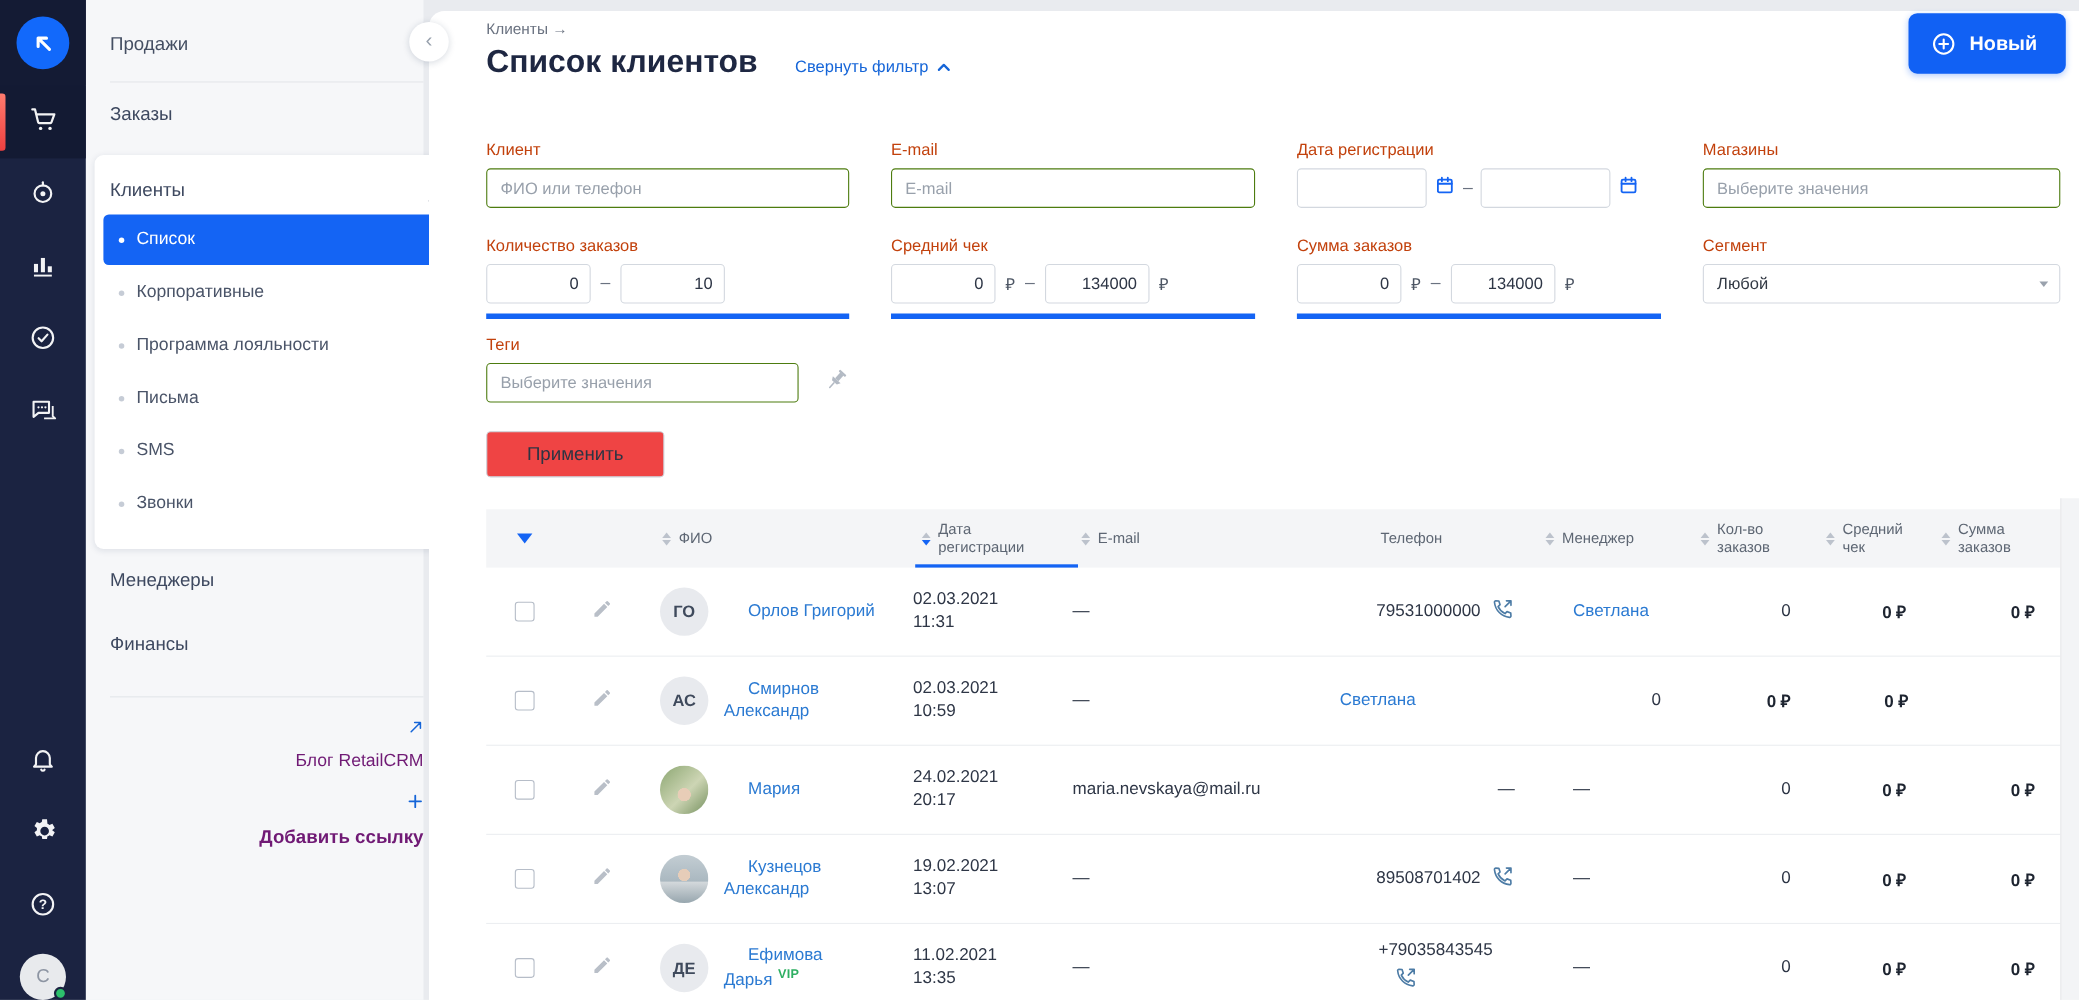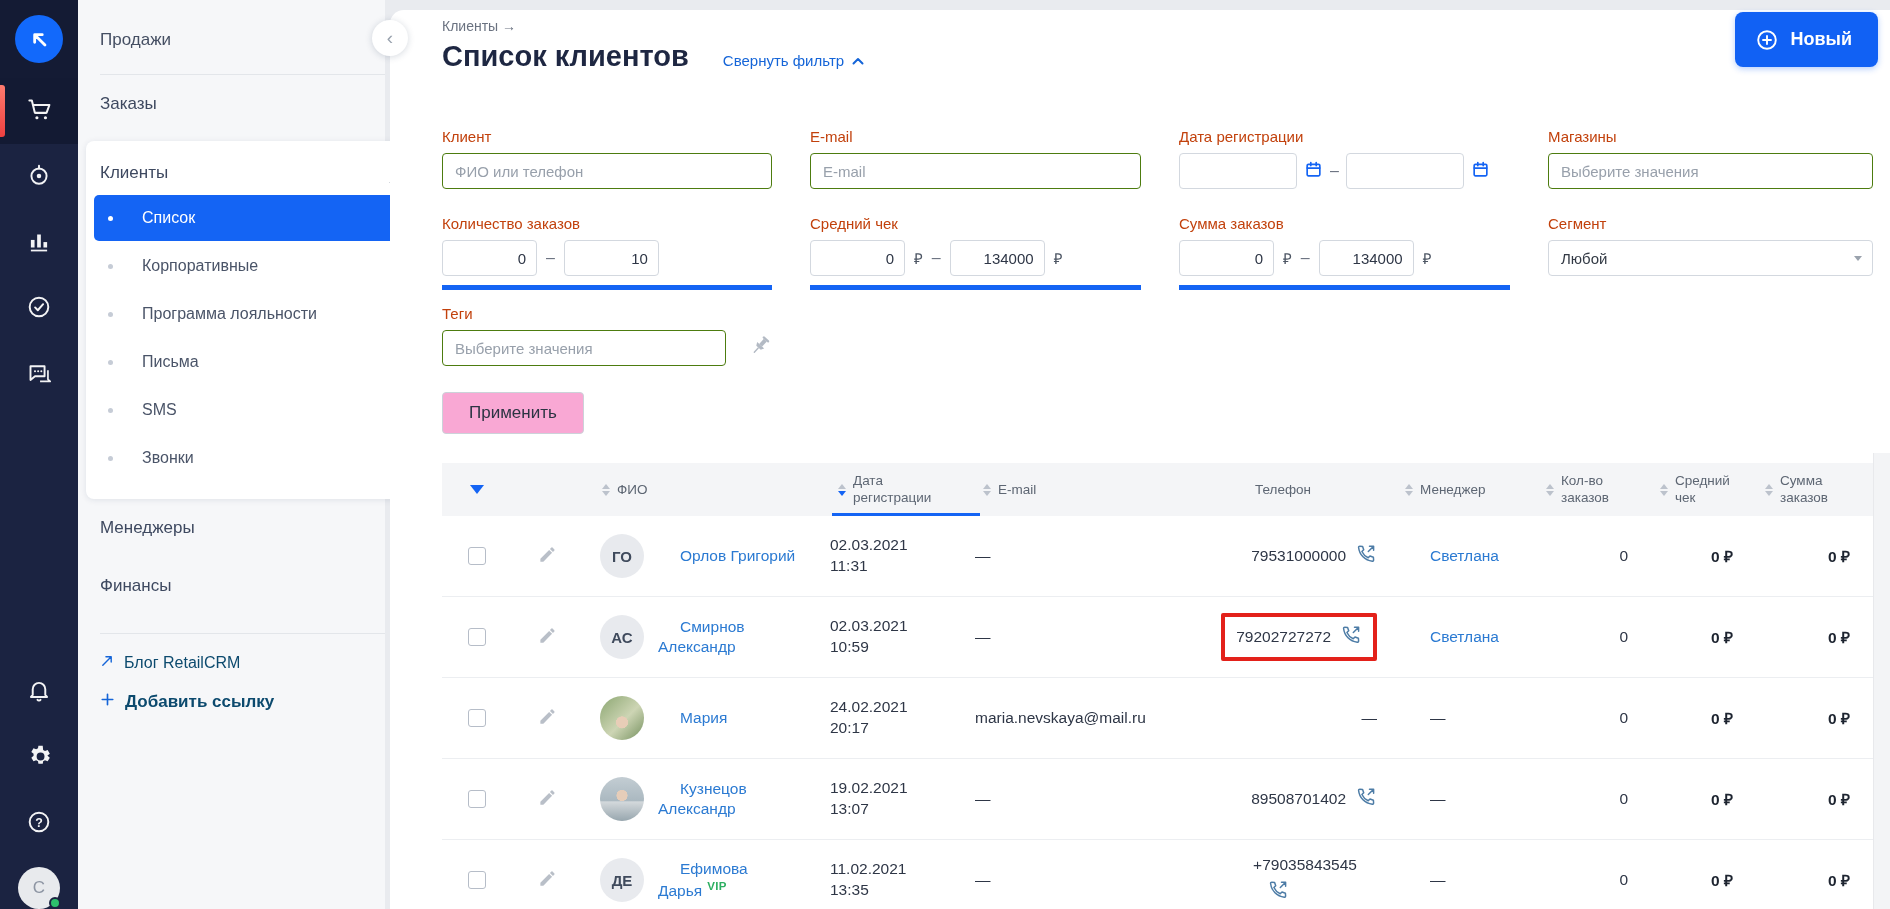--- a/index.html
+++ b/index.html
@@ -21,26 +21,26 @@
 
   
   .menu-rail { position:absolute; left:78px; top:0; width:307px; height:100%; background:#f6f7f9; z-index:1; }
   .menu-title { padding:30px 0 0 22px; font-size:17px; color:#454f63; }
   .menu-divider { height:1px; background:#e3e6ea; margin:24px 0 0 22px; }
   .menu-item { padding:0 0 0 22px; height:58px; display:flex; align-items:center; font-size:17px; color:#3e4960; cursor:pointer; position:relative; }
   .menu-item .chev { position:absolute; right:28px; }
   .menu-group { margin:8px 0 0 8px; width:340px; background:#ffffff; border-radius:8px 0 0 8px; box-shadow:0 1px 6px rgba(23,43,77,.10); padding:6px 0 16px 0; }
   .menu-group-head { position:relative; padding:16px 0 10px 14px; font-size:17px; color:#3e4960; cursor:pointer; }
   .menu-group-head .chev { position:absolute; right:28px; top:22px; }
-  .submenu-item { position:relative; margin:2px 8px 2px 8px; height:46px; border-radius:5px; display:flex; align-items:center; padding-left:48px; font-size:16px; color:#4a5468; cursor:pointer; }
+  .submenu-item { position:relative; margin:2px 8px 2px 8px; height:46px; border-radius:5px; display:flex; align-items:center; padding-left:30px; font-size:16px; color:#4a5468; cursor:pointer; }
   .submenu-item .dot { position:absolute; left:14px; width:5px; height:5px; border-radius:50%; background:#c6ccd6; }
   .submenu-item.active { background:#1464f4; color:#ffffff; }
   .submenu-item.active .dot { background:#ffffff; }
   .menu-links { padding-left:22px; }
-  .menu-link { display:flex; align-items:flex-end; gap:10px; font-size:16px; color:#0c4a6e; cursor:pointer; margin-top:20px; }
+  .menu-link { display:flex; align-items:flex-end; gap:10px; font-size:16px; color:#701a75; cursor:pointer; margin-top:20px;flex-direction:column; }
   .menu-link.bold { font-weight:bold; font-size:17px; }
 
   .collapse-btn { position:absolute; left:372px; top:20px; width:36px; height:36px; border-radius:50%; background:#ffffff; box-shadow:0 1px 7px rgba(23,43,77,.18); border:none; color:#98a1ad; font-size:19px; z-index:7; cursor:pointer; line-height:34px; text-align:center; }
 
   
   .main-card { position:absolute; left:390px; top:10px; right:0; bottom:0; background:#ffffff; border-radius:14px 0 0 0; z-index:3; }
   .breadcrumb { position:absolute; left:52px; top:8px; font-size:14px; color:#6a7280; }
   .title-row { position:absolute; left:52px; top:30px; display:flex; align-items:baseline; gap:34px; }
   .page-title { font-size:29px; font-weight:bold; color:#1e2742; }
   .collapse-filter { font-size:15px; color:#1565d8; cursor:pointer; display:flex; align-items:center; gap:8px; }
@@ -56,21 +56,21 @@
   .range-group { position:relative; display:flex; align-items:center; gap:9px; padding-bottom:14px; }
   .num-input { width:95px; height:36px; border:1px solid #d3d8df; border-radius:4px; text-align:right; padding:0 10px; font-size:15px; font-family:inherit; color:#2e3646; outline:none; }
   .rub { font-size:15px; color:#4d5664; }
   .dash-sep { color:#6a7280; }
   .range-underline { position:absolute; left:0; right:0; bottom:0; height:5px; background:#1464f4; }
   .select-box { position:relative; width:100%; height:36px; border:1px solid #d3d8df; border-radius:4px; background:#fff; display:flex; align-items:center; padding:0 12px; font-size:15px; color:#333a45; cursor:pointer; }
   .select-box .caret { position:absolute; right:10px; width:0; height:0; border-left:4px solid transparent; border-right:4px solid transparent; border-top:5px solid #9aa2ad; }
   .tags-row { position:absolute; left:52px; top:295px; width:330px; }
   .tags-line { display:flex; align-items:center; gap:22px; }
   .tags-line .f-input { width:285px; }
-  .btn-apply { position:absolute; left:52px; top:382px; height:42px; padding:0 26px; background:#f9a8d4; border:1px solid #ccd2d9; border-radius:4px; font-size:17px; color:#2c3443; font-family:inherit; cursor:pointer; }
+  .btn-apply { position:absolute; left:52px; top:382px; height:42px; padding:0 36px; background:#ef4444; border:1px solid #ccd2d9; border-radius:4px; font-size:17px; color:#2c3443; font-family:inherit; cursor:pointer; }
 
   
   .table { position:absolute; left:52px; top:453px; width:1436px; }
   .thead { display:grid; grid-template-columns:70px 70px 248px 145px 205px 212px 148px 118px 105px 115px; background:#f4f5f7; height:53px; align-items:center; font-size:13.5px; color:#5d6673; }
   .th { display:flex; align-items:center; gap:7px; }
   .th-select { justify-content:center; }
   .th-fio { padding-left:20px; }
   .th-date { position:relative; padding-left:8px; height:100%; align-items:center; }
   .th-date .lbl { max-width:92px; line-height:1.25; }
   .th-date .col-underline { position:absolute; left:2px; bottom:0; width:148px; height:3.5px; background:#1464f4; }
@@ -508,31 +508,20 @@
       <span class="avatar av-initials">
                 <span>АС</span>
               </span>
       <span class="name-wrap"><span class="name-block"><a class="name-link">Смирнов Александр</a></span></span>
     </div>
     <div class="td td-date">
       <div>02.03.2021</div>
       <div>10:59</div>
     </div>
     <div class="td td-email">—</div>
-    <div class="td td-phone">
-      <span class="phone-wrap highlight">
-        <span class="phone-num">79202727272</span>
-        <span class="phone-icon">
-          <svg width="22" height="22" viewBox="0 0 22 22" fill="none" stroke="#4d7ca6" stroke-width="1.5" stroke-linejoin="round" stroke-linecap="round">
-                    <path d="M7.6 3.4L4.8 3.2c-.7 0-1.3.6-1.2 1.3.8 7.4 6.3 12.9 13.7 13.7.7.1 1.3-.5 1.3-1.2l-.2-2.8-3.4-1.2-1.8 1.8c-2.4-1.1-5.2-3.9-6.3-6.3l1.8-1.8z"></path>
-                    <path d="M13.3 8.5L18.6 3.2M14.5 3.2h4.1v4.1"></path>
-                  </svg>
-        </span>
-      </span>
-    </div>
     <div class="td td-manager"><a>Светлана</a></div>
     <div class="td td-num">0</div>
     <div class="td td-money">0 ₽</div>
     <div class="td td-money">0 ₽</div>
   </div>
 
   <div class="tr">
     <div class="td td-select">
               <span class="checkbox"></span>
             </div>

